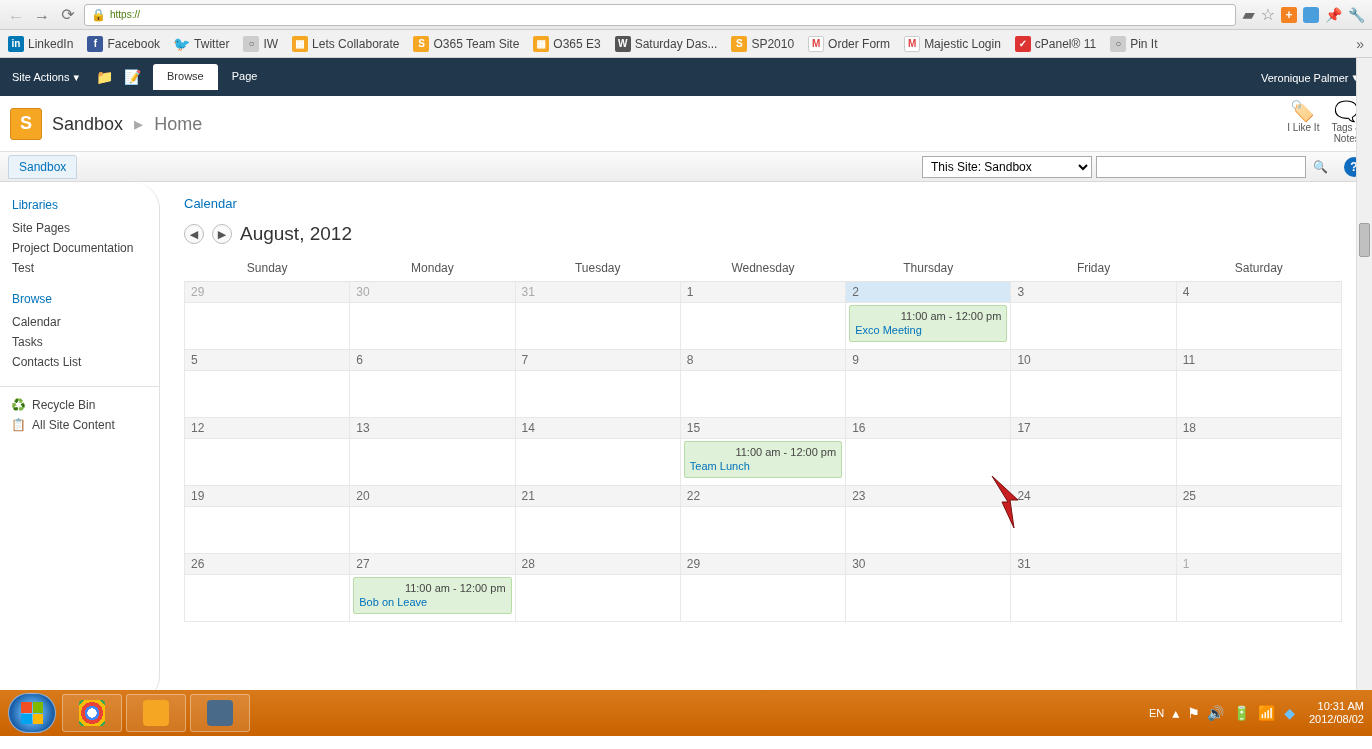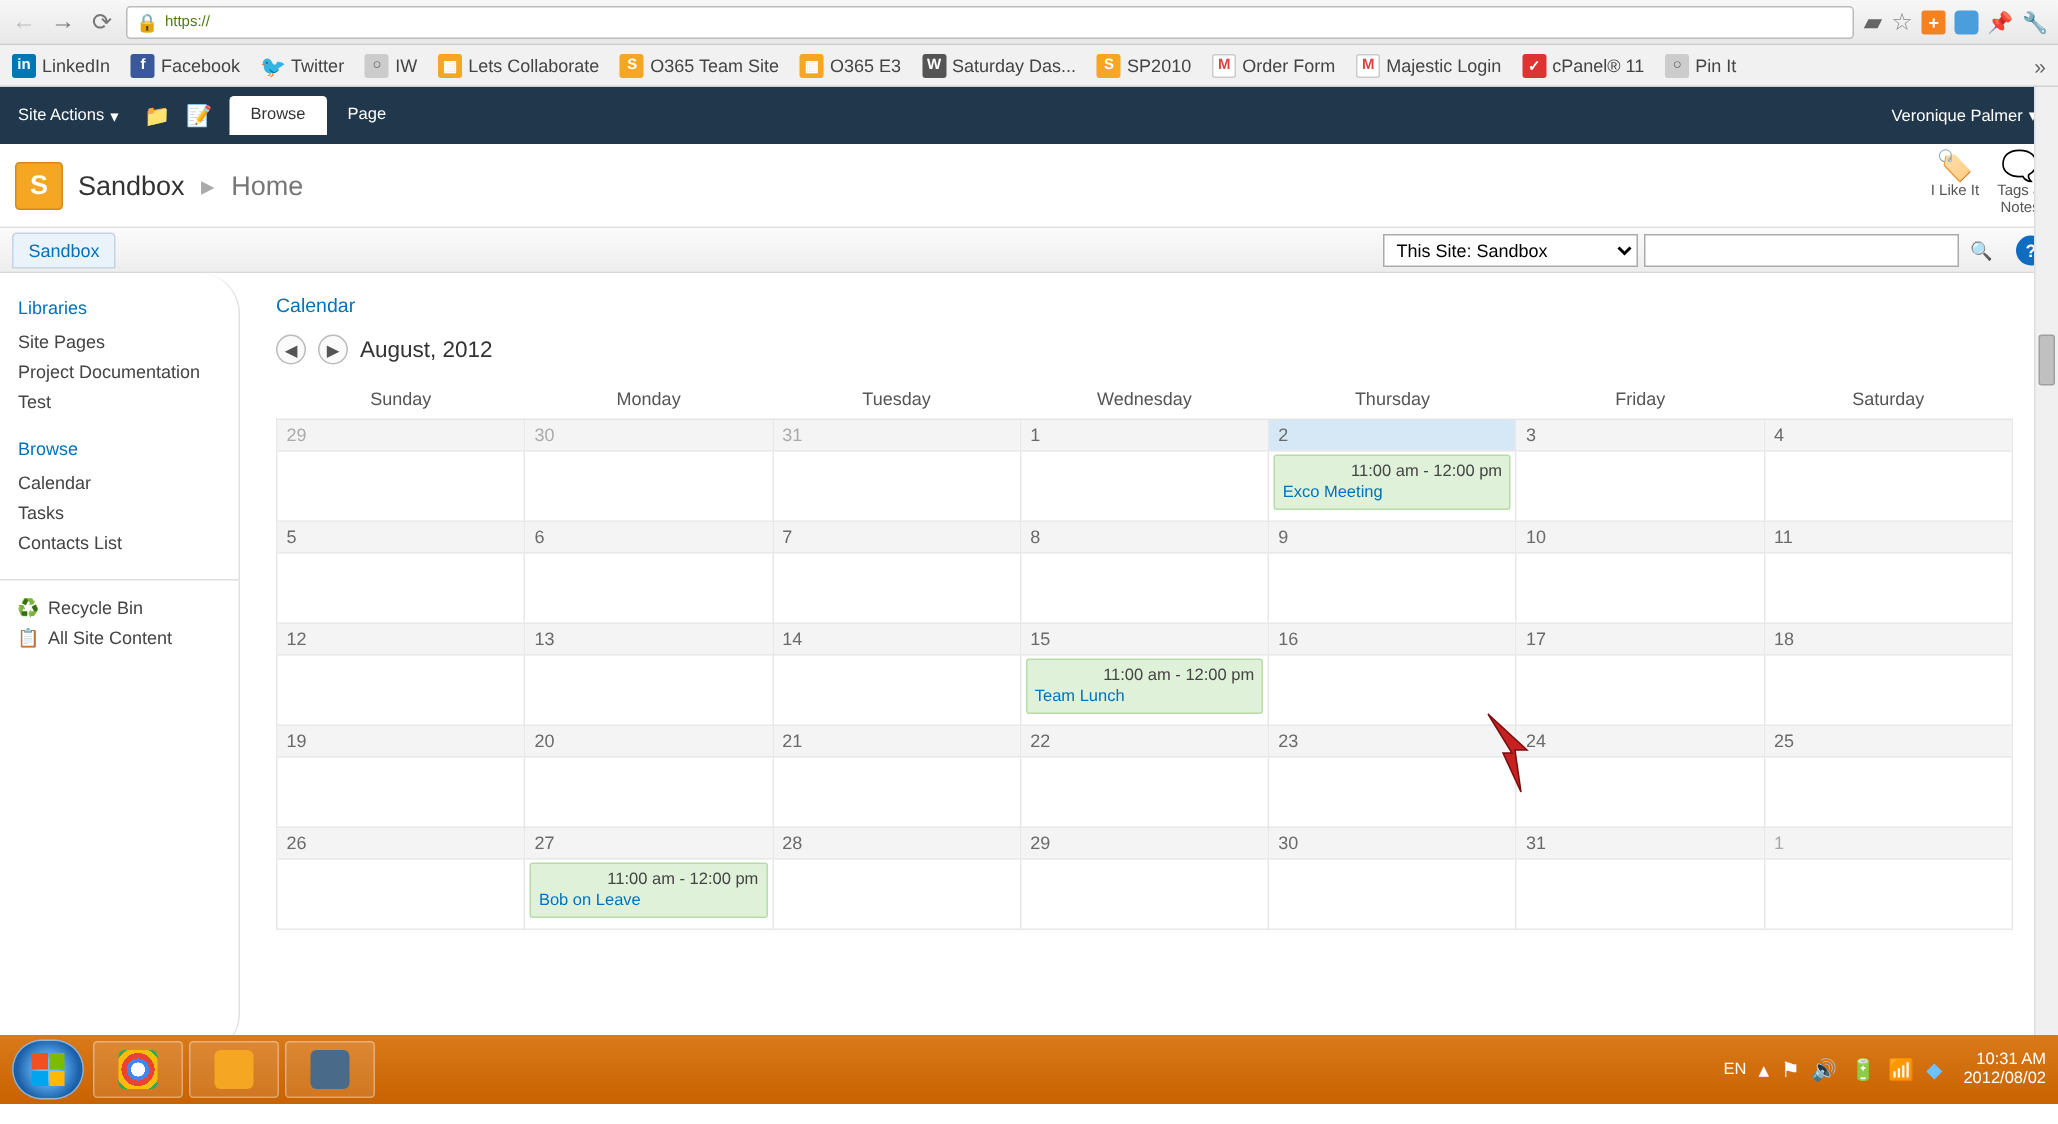--- a/index.html
+++ b/index.html
@@ -69,21 +69,21 @@
 .leftnav a { display: block; color: #444; text-decoration: none; padding: 3px 0; cursor: pointer; }
 .leftnav .group { margin-bottom: 14px; }
 .leftnav .sep { border-top: 1px solid #e0e0e0; margin: 8px 0 8px -12px; padding-top:8px; padding-left:12px; }
 .leftnav .util { display:flex; align-items:center; gap:6px; color:#444; padding:3px 0; cursor:pointer; }
 .util-icon { width:14px; height:14px; display:inline-flex; align-items:center; justify-content:center; }
 
 .content { flex: 1; padding: 14px 30px 10px 24px; overflow-y: auto; position: relative; }
 .cal-title { color: #0072bc; font-size: 13px; margin-bottom: 12px; }
 .cal-nav { display: flex; align-items: center; gap: 8px; margin-bottom: 10px; }
 .cal-arrow { width: 20px; height: 20px; border: 1px solid #bbb; border-radius: 50%; display:flex; align-items:center; justify-content:center; font-size:11px; color:#555; cursor:pointer; background:#fafafa; }
-.cal-month { font-size: 15px; color: #333; }
+.cal-month { font-size: 19px; color: #333; }
 
 .calendar { width: 100%; border-collapse: collapse; table-layout: fixed; padding-left: 12px; }
 .calendar th { background: #fff; color: #555; font-weight: normal; font-size: 12px; padding: 6px; border-bottom: 1px solid #e5e5e5; }
 .calendar td { border: 1px solid #e8e8e8; vertical-align: top; height: 68px; padding: 0; position: relative; font-size: 12px; }
 .daynum { background: #f4f4f4; color: #6a6a6a; font-size: 12px; padding: 3px 6px; border-bottom: 1px solid #e8e8e8; }
 .today .daynum { background: #d6e8f5; }
 .othermonth .daynum { color: #aaa; }
 .event { margin: 2px 3px; background: #dff1d8; border: 1px solid #b8dca8; border-radius: 2px; padding: 3px 5px; font-size: 11px; line-height: 1.3; }
 .event .time { color: #444; text-align: right; }
 .event .title { color: #0072bc; cursor: pointer; }

